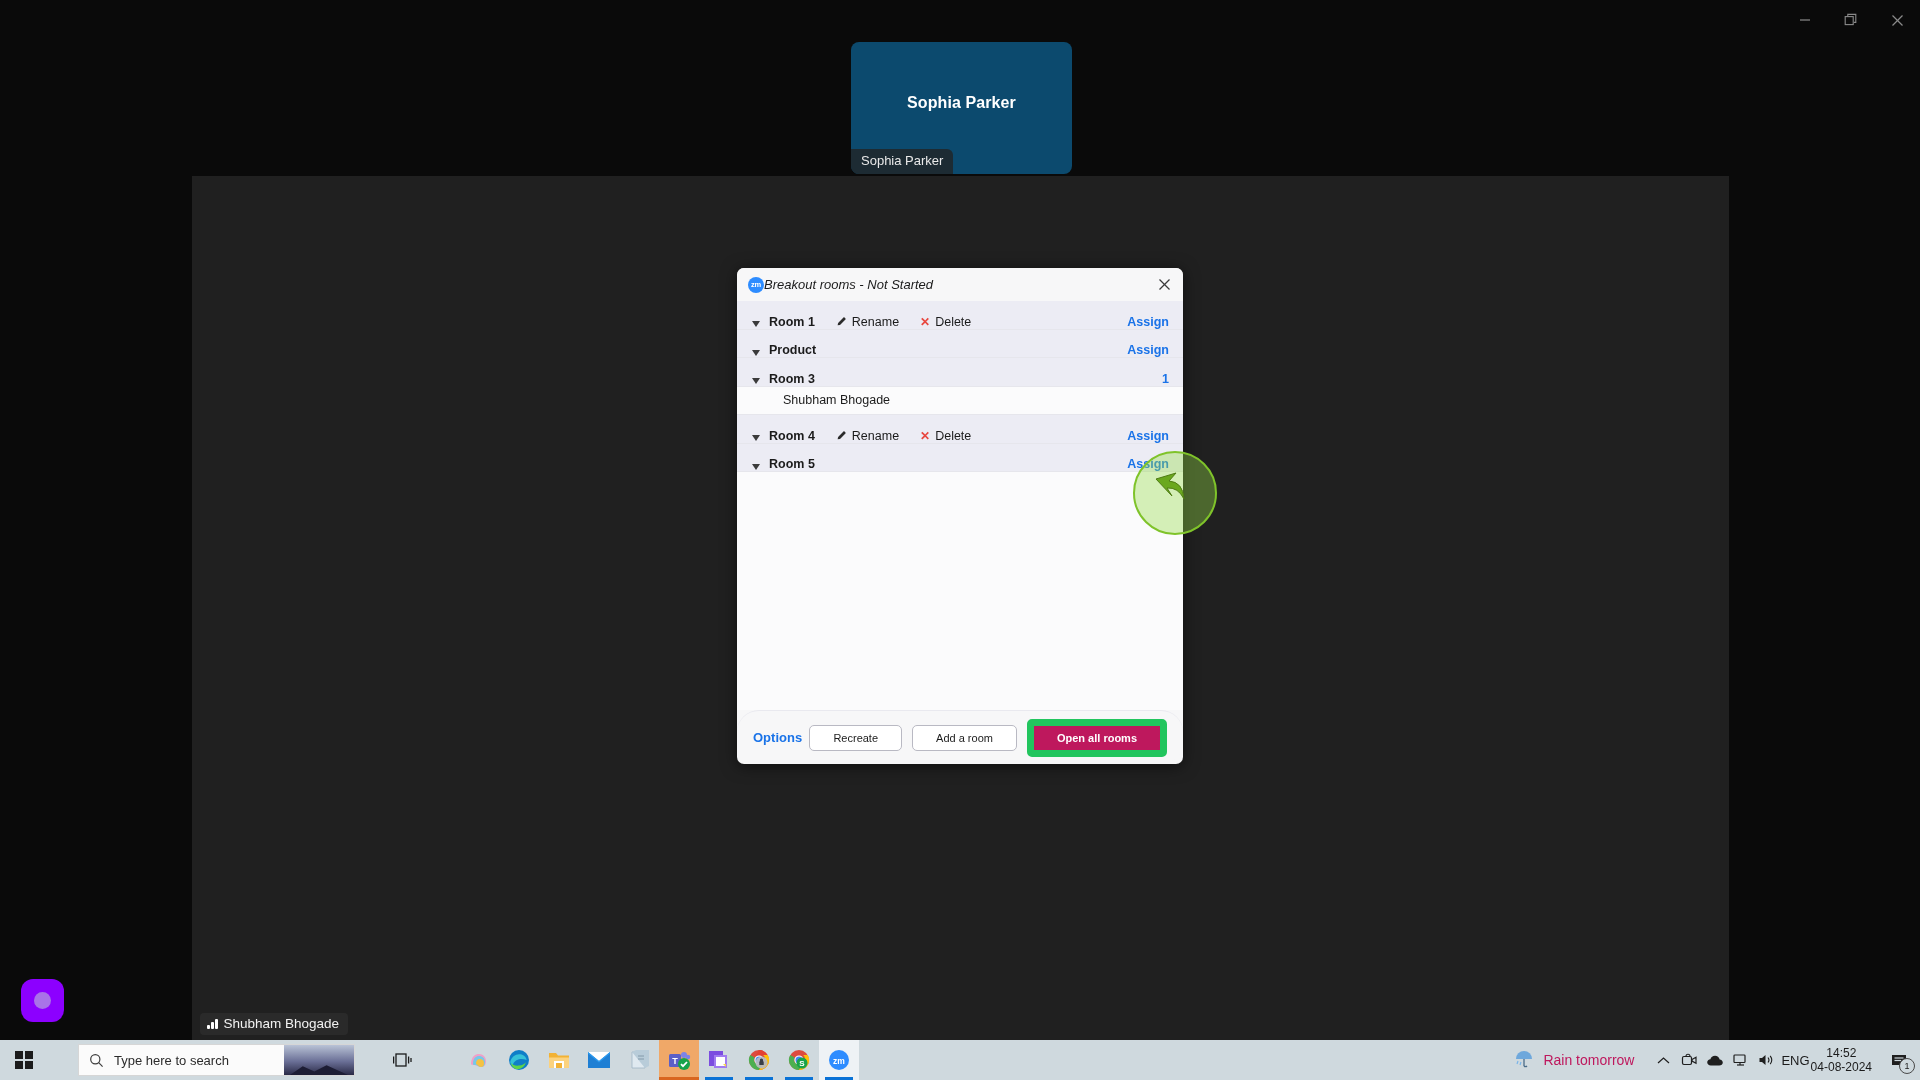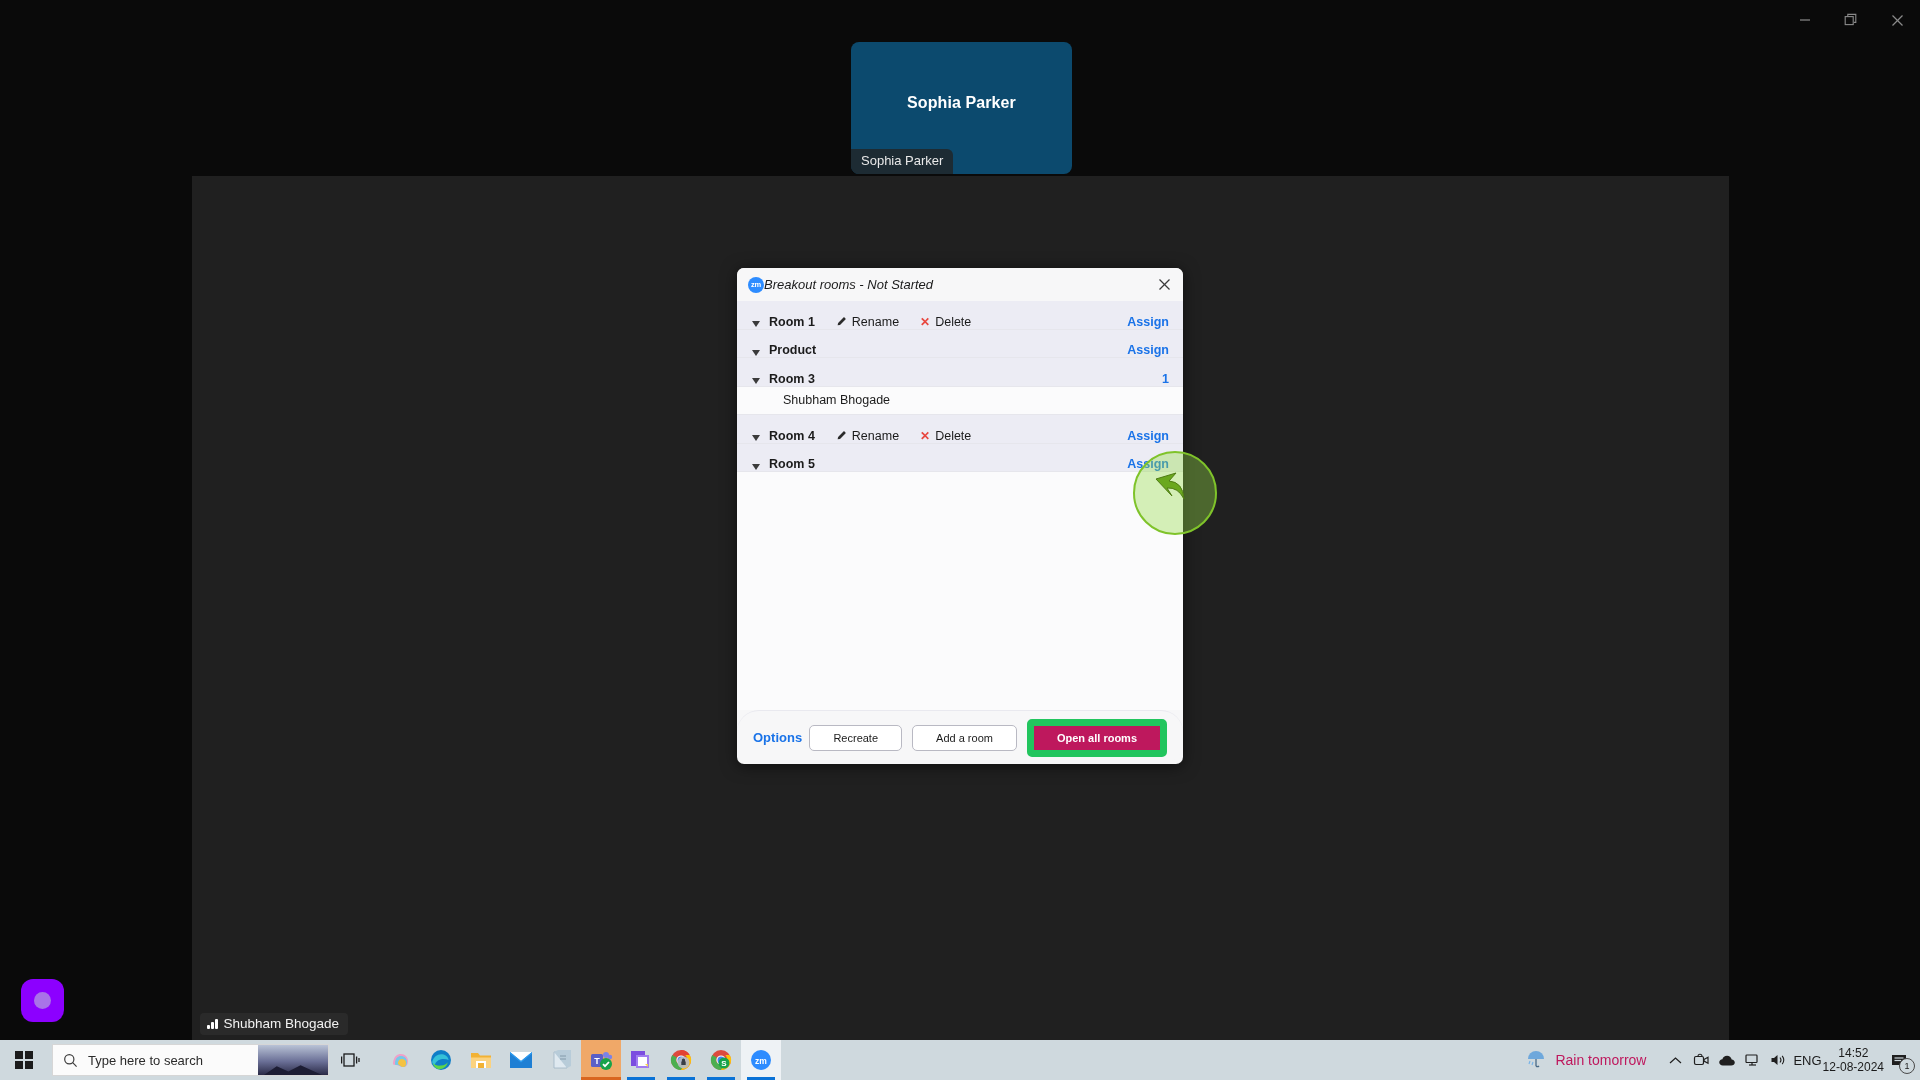--- a/index.html
+++ b/index.html
@@ -182,21 +182,21 @@
   }
   .cursor-arrow {
     position:absolute; left:1150px; top:463px;
     width:46px; height:46px; pointer-events:none;
   }
 
   
   .taskbar {
     position:absolute; left:0; bottom:0; width:1920px; height:40px;
     background:#cfd9de;
-    display:flex; align-items:center;
+    display:flex; align-items:center;gap:26px;
   }
   .tb-start {
     width:48px; height:40px; display:flex; align-items:center; justify-content:center;
   }
   .tb-search {
     width:275px; height:30px; margin-left:4px;
     background:#fbfbfb; border:1px solid #d6d6d6;
     display:flex; align-items:center; position:relative; overflow:hidden;
   }
   .tb-search .mag { margin-left:10px; color:#3c3c3c; display:flex; }
@@ -221,21 +221,21 @@
   .tb-app .underline {
     position:absolute; bottom:0; left:6px; right:6px; height:3px; background:#0a72d6;
   }
   .tb-app.active-bg .underline { background:#d9661f; left:0; right:0; }
 
   .tb-right { margin-left:auto; display:flex; align-items:center; height:40px; padding-right:6px; }
   .tb-weather { display:flex; align-items:center; gap:8px; margin-right:16px; }
   .tb-weather span { font-size:14px; color:#be185d; }
   .tray-ico { width:26px; height:40px; display:flex; align-items:center; justify-content:center; color:#1f1f1f; }
   .tb-lang { font-size:13px; color:#1b1b1b; margin:0 1px; }
-  .tb-clock { font-size:12px; color:#1b1b1b; text-align:center; line-height:14px; }
+  .tb-clock { font-size:12px; color:#1b1b1b; text-align:center; line-height:14px; margin-right:12px; }
   .tb-notif { position:relative; width:30px; height:40px; display:flex; align-items:center; justify-content:center; }
   .tb-notif .badge {
     position:absolute; right:-1px; bottom:6px;
     width:14px; height:14px; border-radius:50%;
     border:1px solid #4a4a4a; background:#cfd9de;
     font-size:9px; color:#1b1b1b;
     display:flex; align-items:center; justify-content:center;
   }
 </style>
 </head>
@@ -584,21 +584,21 @@
           <path d="M1.5 5h2.5L7.5 2v10L4 9H1.5z" fill="currentColor"></path>
           <path d="M10 4.5a4 4 0 010 5" fill="none" stroke="currentColor" stroke-width="1.1"></path>
           <path d="M12.2 2.8a7 7 0 010 8.4" fill="none" stroke="currentColor" stroke-width="1.1"></path>
         </svg>
       </div>
 
       <div class="tb-lang">ENG</div>
 
       <div class="tb-clock">
         <div>14:52</div>
-        <div>12-08-2024</div>
+        <div>04-08-2024</div>
       </div>
 
       <div class="tb-notif">
         <svg width="17" height="15" viewBox="0 0 17 15">
           <rect x="1" y="2" width="14" height="10" fill="#1f1f1f"></rect>
           <line x1="3.5" y1="5" x2="12.5" y2="5" stroke="#cfd9de" stroke-width="1.2"></line>
           <line x1="3.5" y1="7.5" x2="10" y2="7.5" stroke="#cfd9de" stroke-width="1.2"></line>
         </svg>
         <span class="badge">1</span>
       </div>

